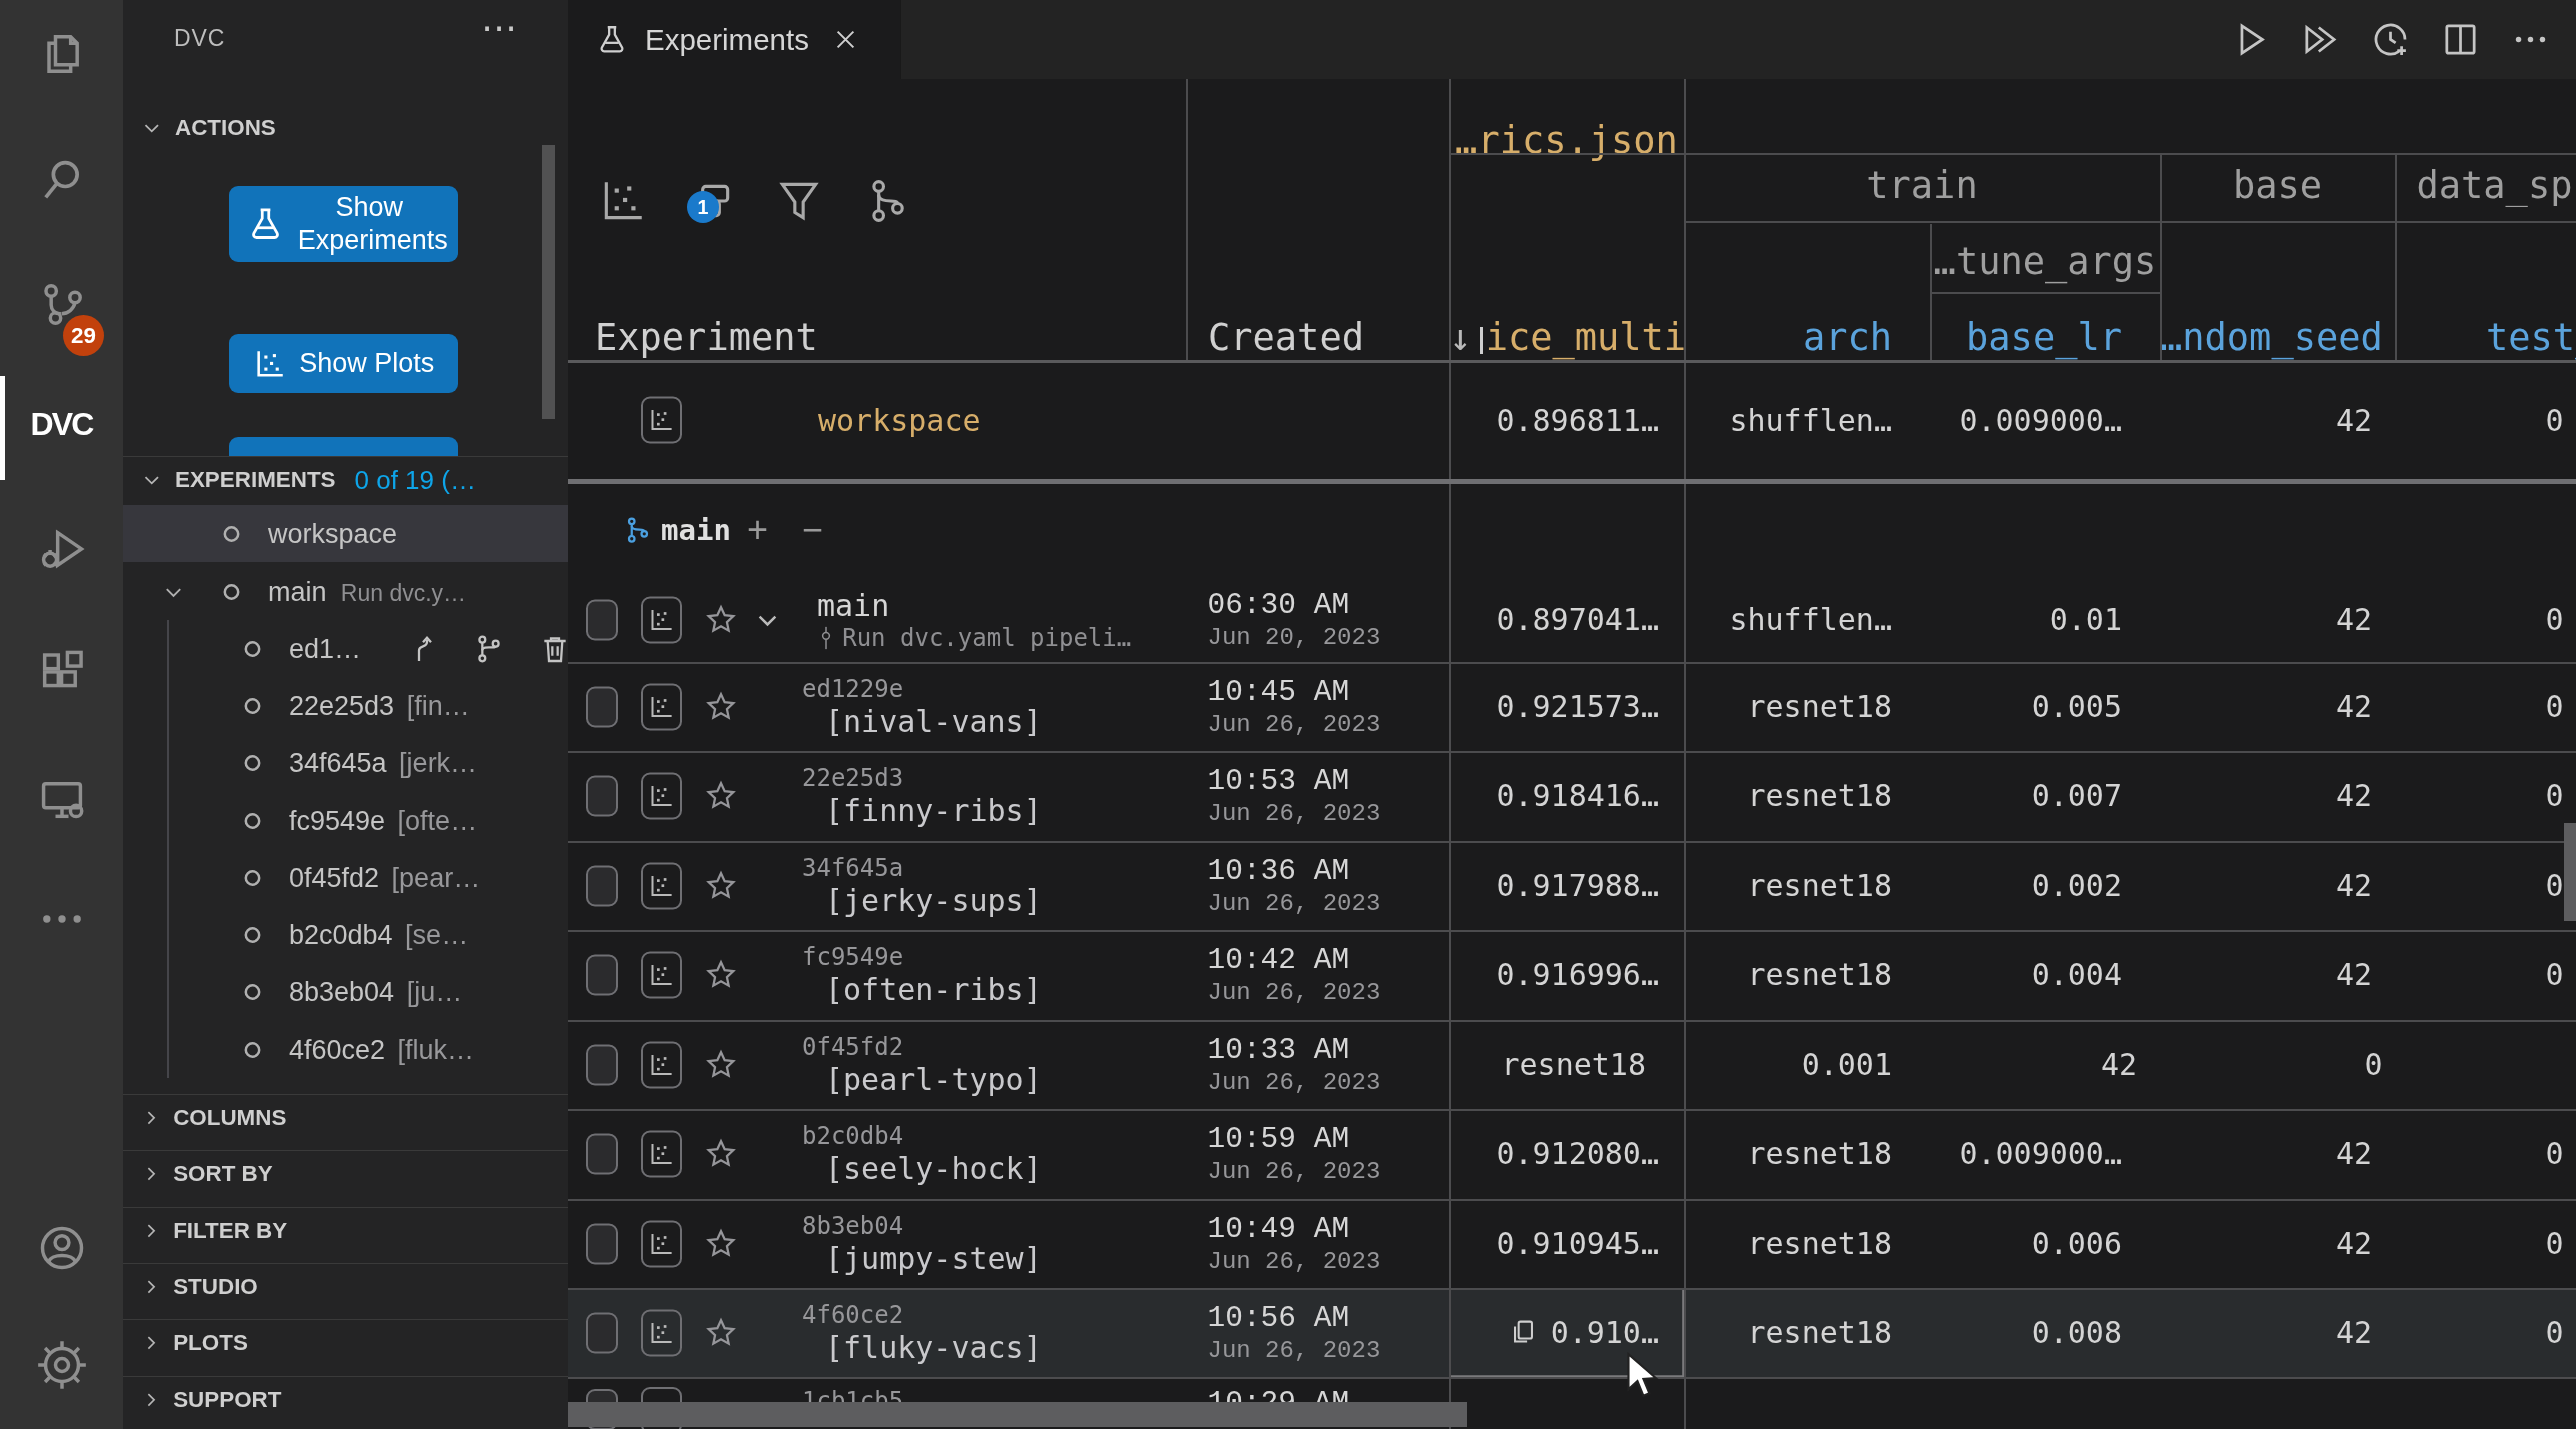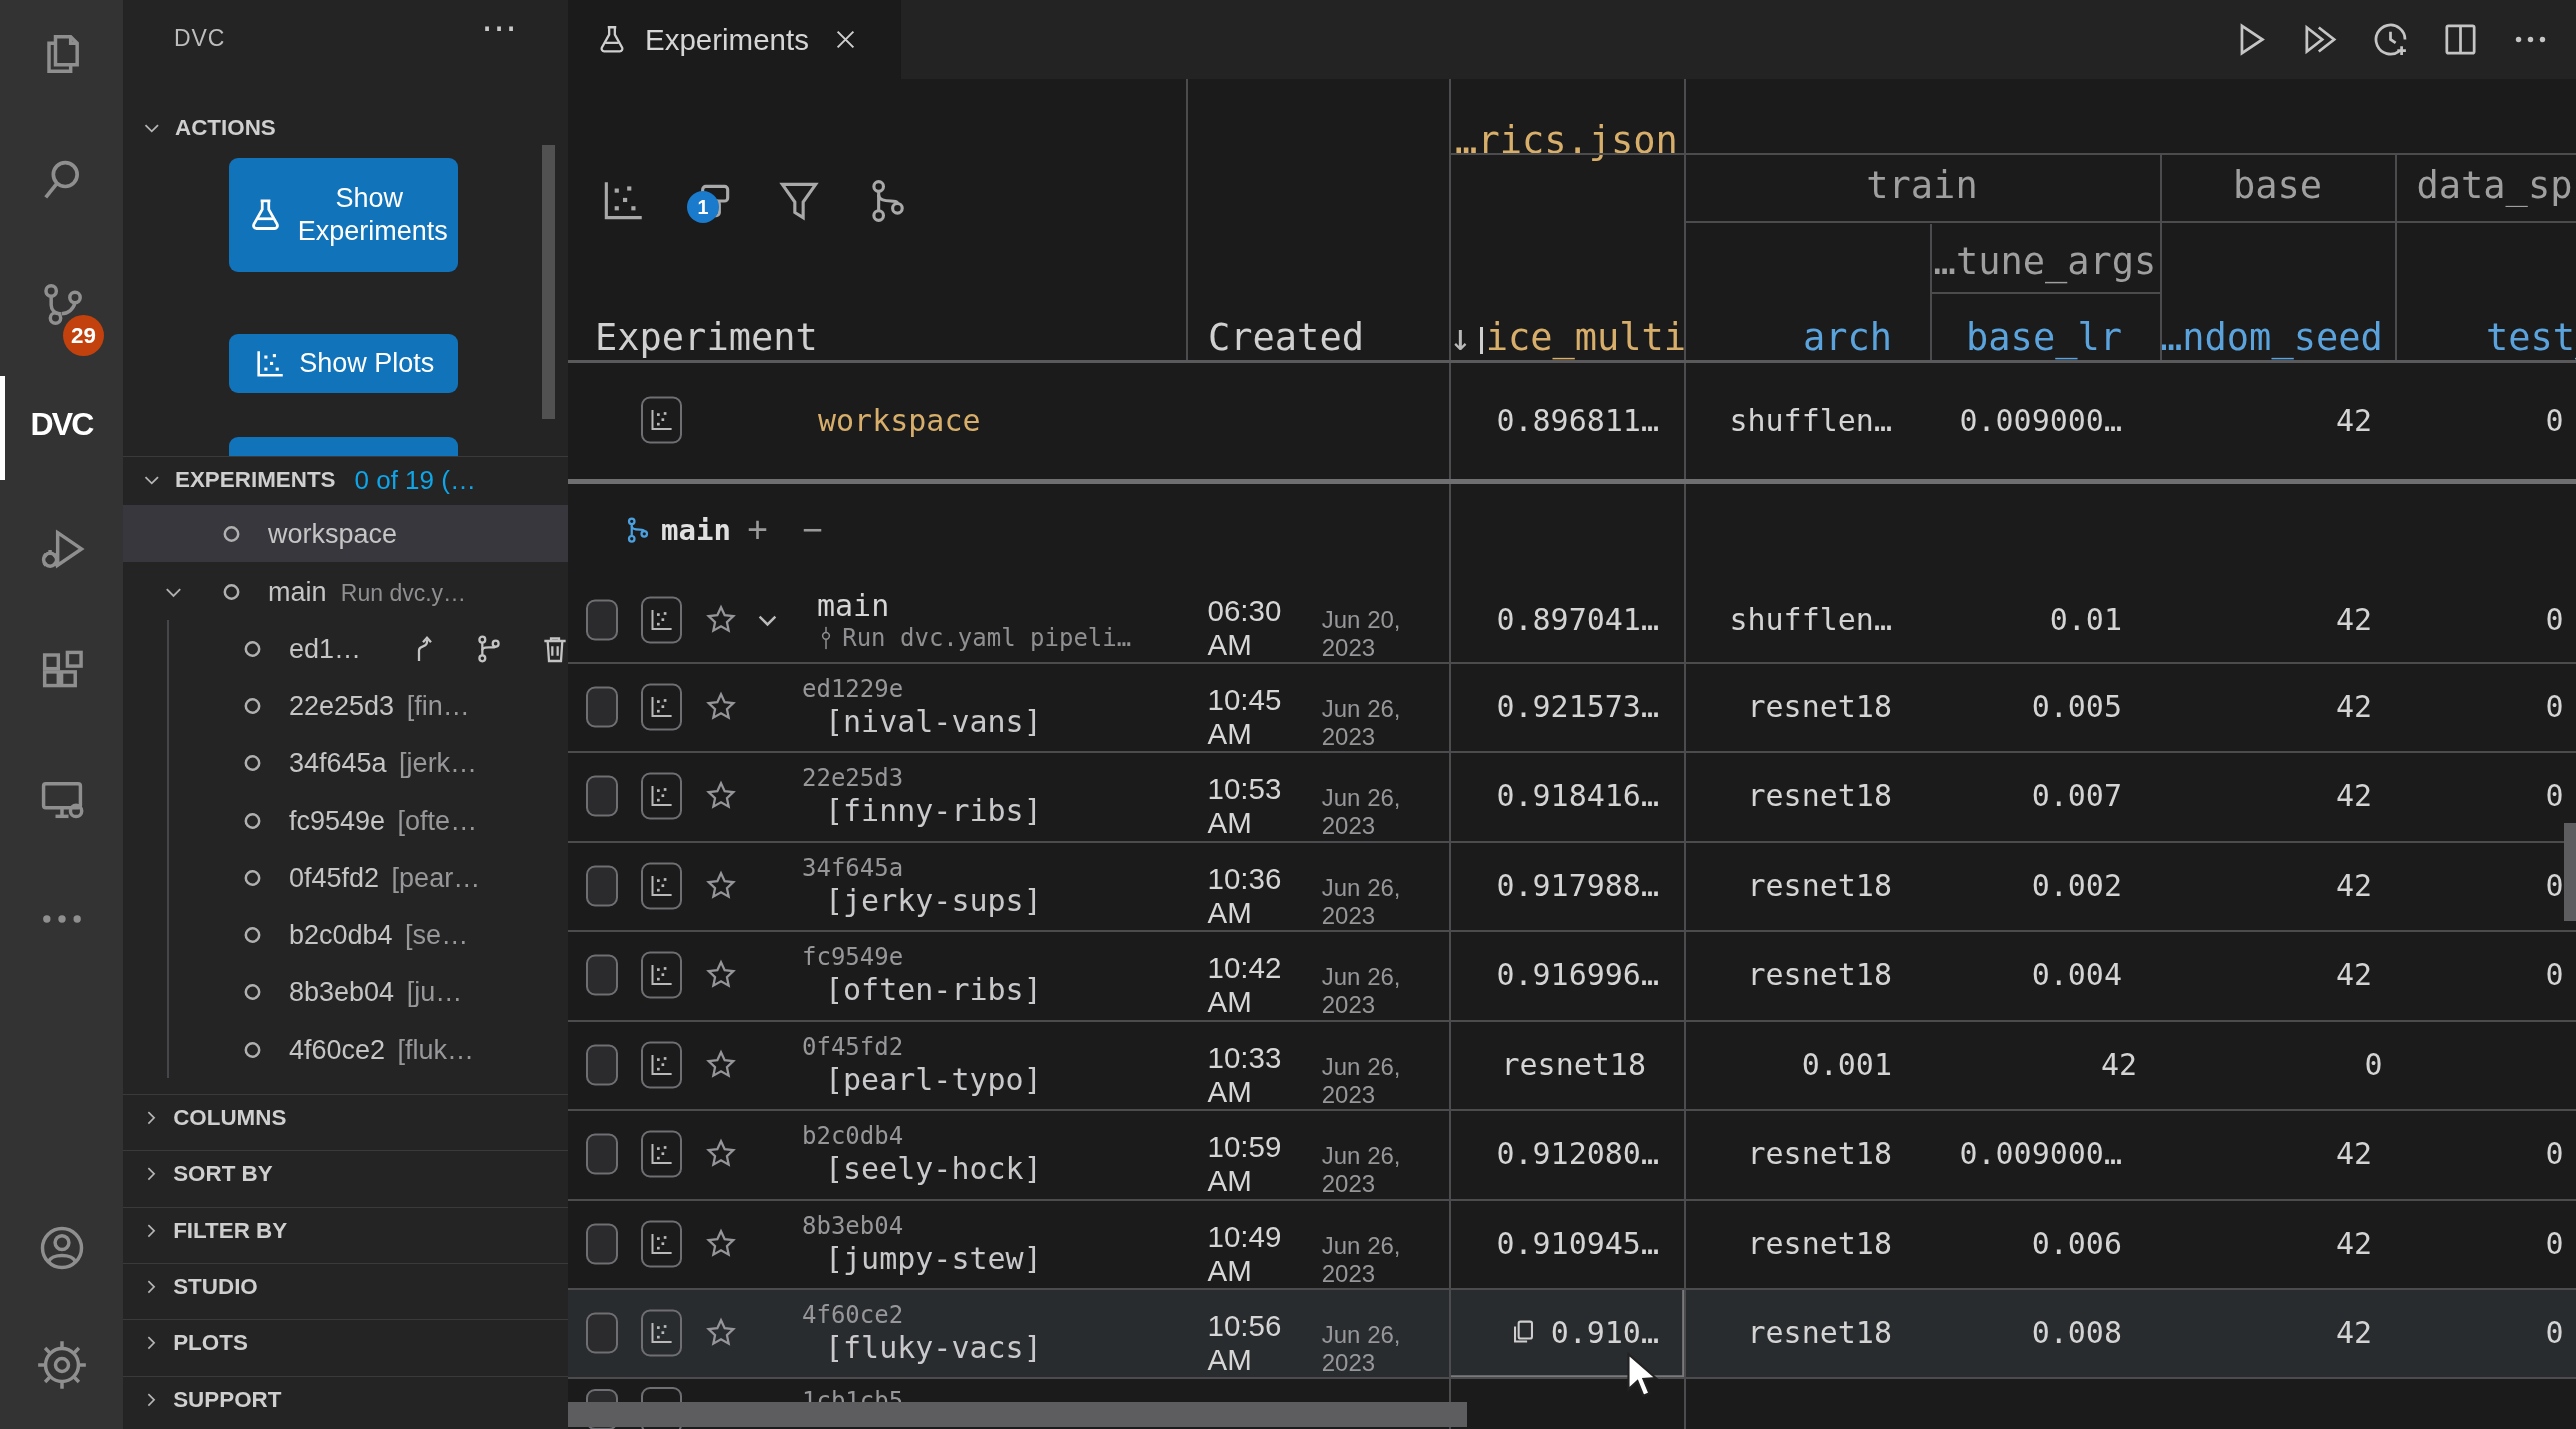--- a/index.html
+++ b/index.html
@@ -61,21 +61,21 @@
   .trow.hovered { background:#292c2e; }
   .cell { position:relative; }
   .c-exp { position:relative; }
   .checkbox { position:absolute; left:18px; top:50%; transform:translateY(-50%); width:32px; height:41px; border:2.7px solid #6f6f73; border-radius:9px; background:#2b2b2d; }
   .plotbox { position:absolute; left:73px; top:50%; transform:translateY(-50%); width:41px; height:47px; border:2.7px solid #6f6f73; border-radius:9px; display:flex; align-items:center; justify-content:center; color:#b9b9b9; }
   .star { position:absolute; left:136px; top:50%; transform:translateY(-50%); color:#96969a; }
   .rowchev { position:absolute; left:186px; top:50%; transform:translateY(-50%); color:#b9b9b9; }
   .exp-text { position:absolute; left:234px; top:50%; transform:translateY(-50%); font-family:"DejaVu Sans Mono",monospace; }
   .exp-id { display:block; font-size:24px; color:#97979a; }
   .exp-name { display:block; font-size:30px; color:#c9c9cc; margin-left:23px; margin-top:1.8px; }
-  .c-created { font-family:Liberation Sans, sans-serif; display:flex; flex-direction:row; justify-content:center; padding-left:21.5px;align-items:flex-end; }
+  .c-created { font-family:Liberation Mono, monospace; display:flex; flex-direction:column; justify-content:center; padding-left:21.5px; }
   .ct-time { font-size:29.5px; color:#d6d6d6; }
   .ct-date { font-size:24px; color:#97979a; margin-top:2.7px; }
   .c-val { font-family:"DejaVu Sans Mono",monospace; font-size:30px; color:#d4d4d4; display:flex; align-items:center; justify-content:flex-end; white-space:nowrap; }
   .c-metric { padding-right:25px; }
   .c-arch { padding-right:38px; }
   .c-lr { padding-right:38px; }
   .c-seed { padding-right:23px; }
   .c-test { padding-right:12.5px; }
   .copyicon { display:none; margin-right:12.5px; color:#cfcfcf; }
   .trow.hovered .copyicon { display:block; }
@@ -181,21 +181,21 @@
 
     <div class="sb-section" style="top:104px; border-top:none">
       <span class="chev">
         <svg width="21.5" height="21.5" viewBox="0 0 24 24" fill="none" stroke="currentColor" stroke-width="2">
             <path d="M5 9 l7 7 7-7"></path>
           </svg>
       </span>
       <span>ACTIONS</span>
     </div>
 
-    <div class="btn" style="top:158px; height:114px">
+    <div class="btn" style="top:186px; height:76px">
       <span>
         <svg width="39" height="39" viewBox="0 0 24 24" fill="none" stroke="#fff" stroke-width="1.7">
           <path d="M9 3 h6 M10 3 v5.2 L4.8 17.5 a1.8 1.8 0 0 0 1.7 2.5 h11 a1.8 1.8 0 0 0 1.7 -2.5 L14 8.2 V3"></path>
             <path d="M7.2 14 h9.6"></path>
         </svg>
       </span>
       <span class="blabel" style="width:143px">Show Experiments</span>
     </div>
 
     <div class="btn" style="top:334px; height:59px">

